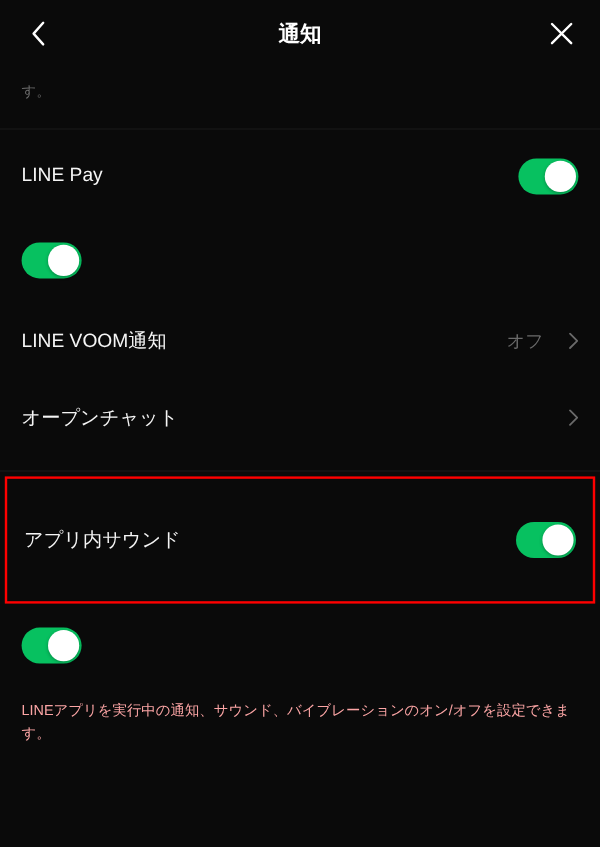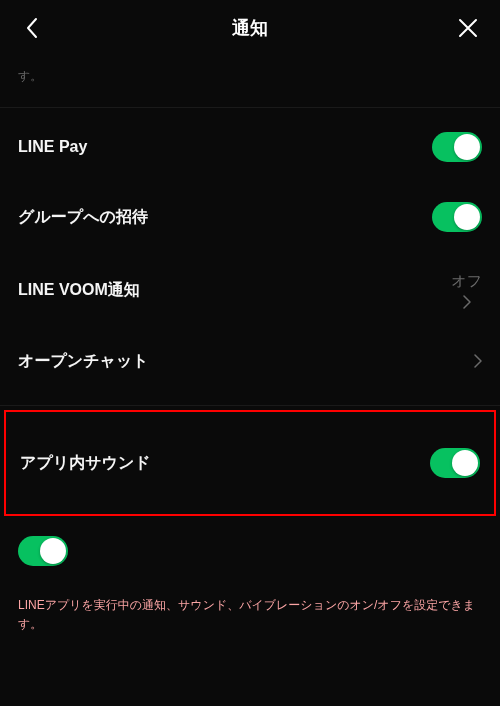--- a/index.html
+++ b/index.html
@@ -56,28 +56,27 @@
     }
     .row {
       display: flex;
       align-items: center;
       justify-content: space-between;
       padding: 20px 18px;
       min-height: 64px;
     }
     .row-label {
       font-size: 16px;
-      font-weight: 700;
+      font-weight: 400;
       color: #f5f5f5;
     }
     .row-right {
       display: flex;
       align-items: center;
-      gap: 4px;
-      flex-direction: column;
+      gap: 21px;
     }
     .toggle {
       width: 50px;
       height: 30px;
       border-radius: 15px;
       position: relative;
       cursor: pointer;
     }
     .toggle.on {
       background: #07c160;
@@ -140,21 +139,20 @@
 
 <div>
   <div class="row">
     <div class="row-label">LINE Pay</div>
     <div class="toggle on">
       <div class="toggle-knob"></div>
     </div>
   </div>
 
   <div class="row">
-    <div class="row-label">グループへの招待</div>
     <div class="toggle on">
       <div class="toggle-knob"></div>
     </div>
   </div>
 
   <div class="row">
     <div class="row-label">LINE VOOM通知</div>
     <div class="row-right">
       <span class="value-text">オフ</span>
       <span class="chevron">

